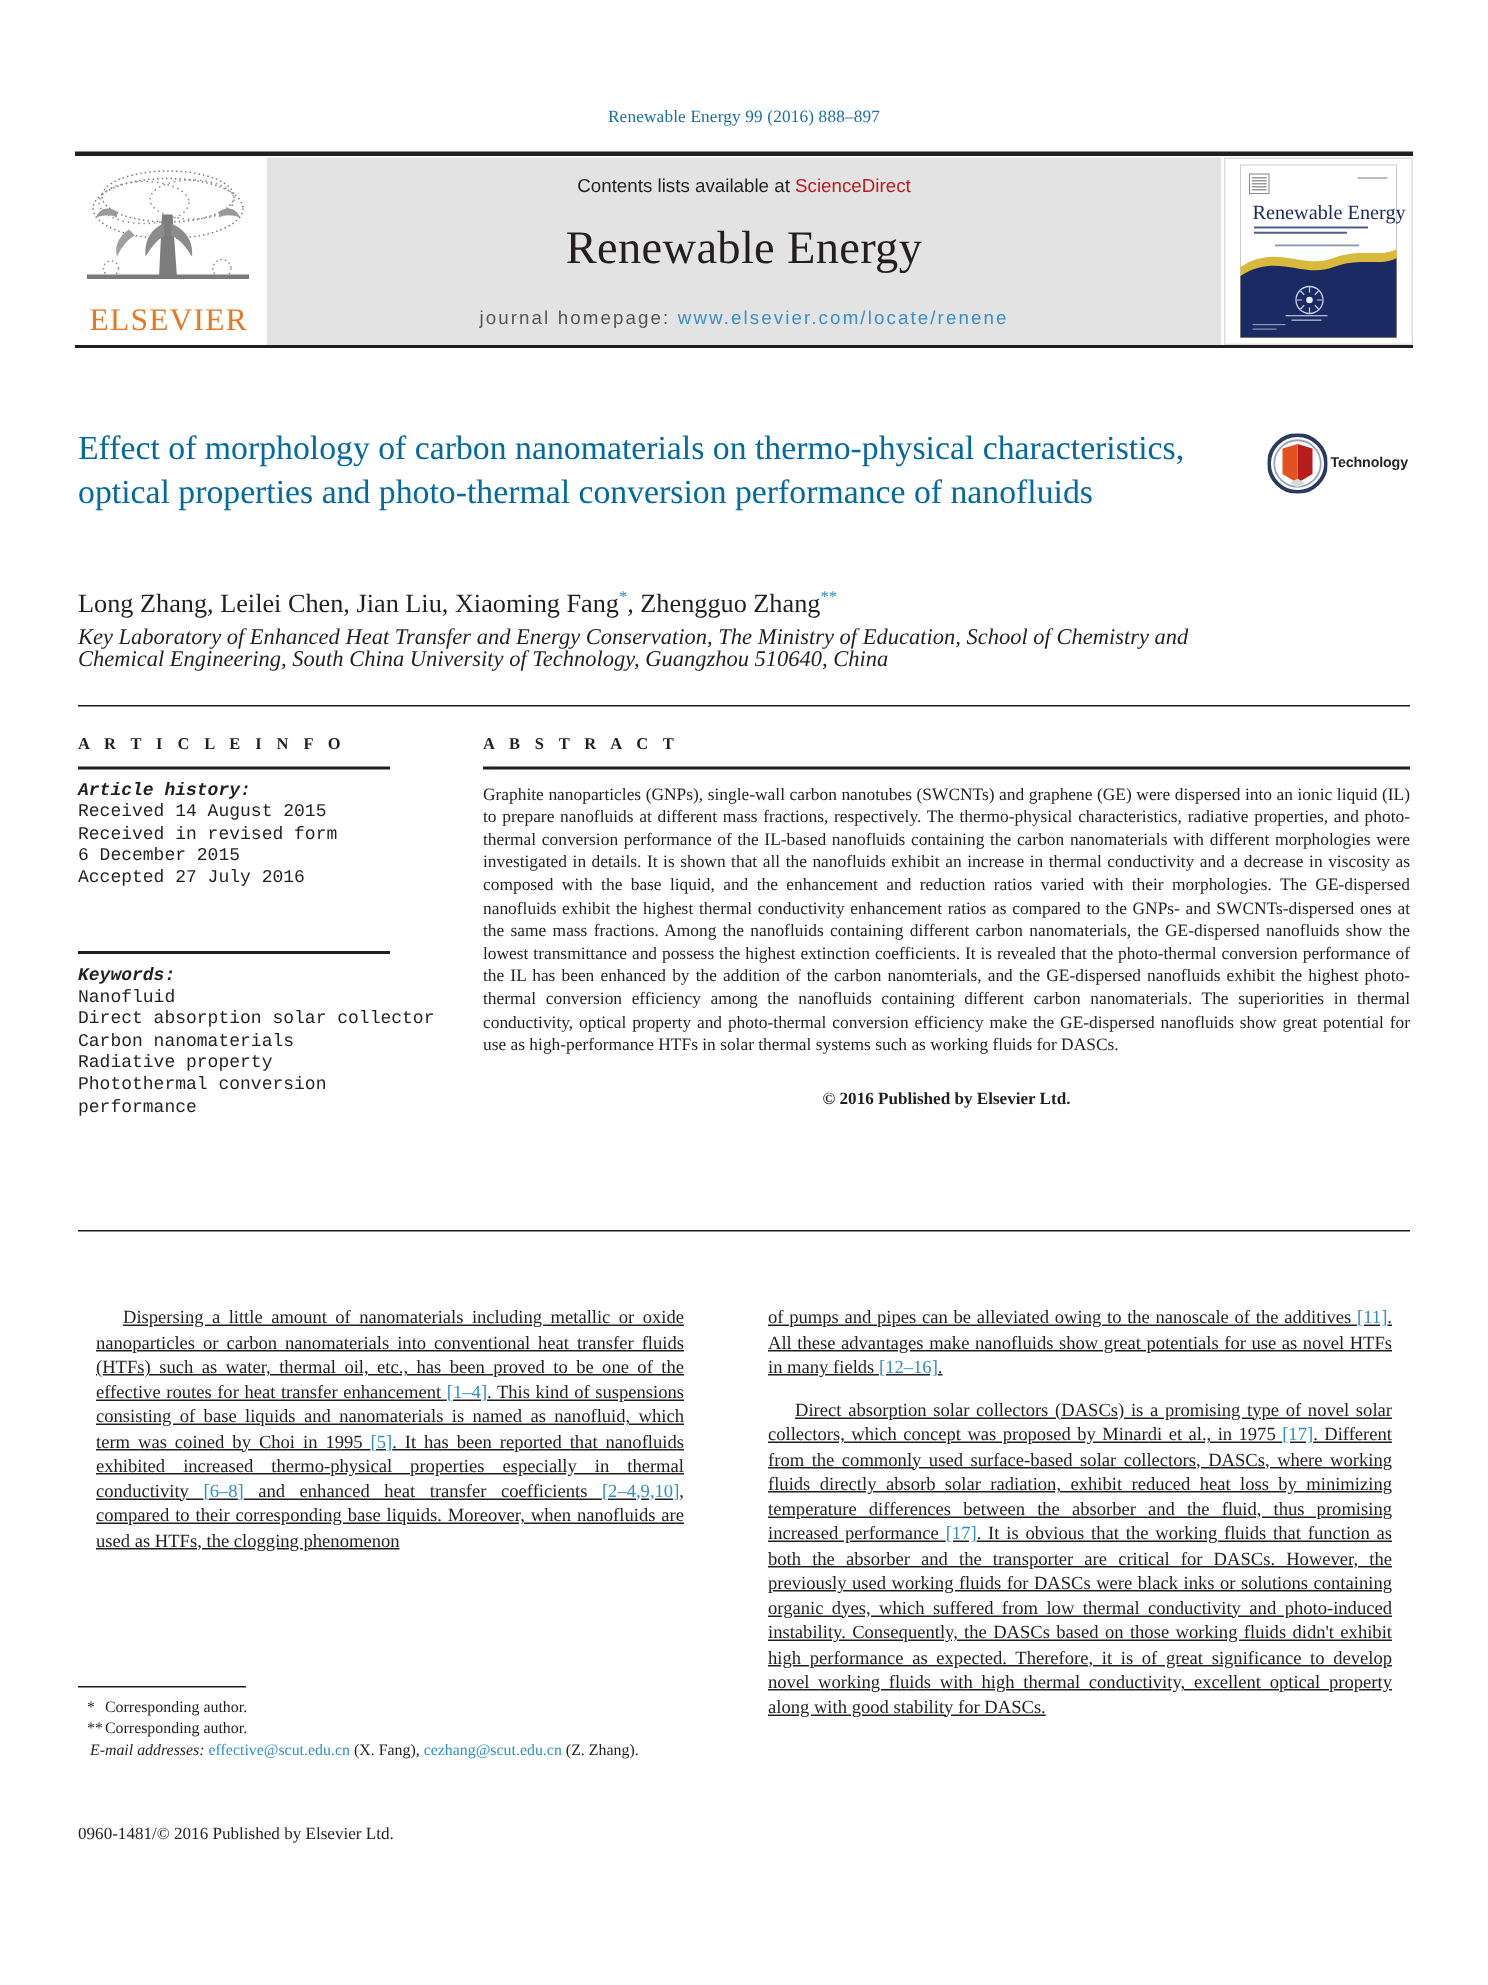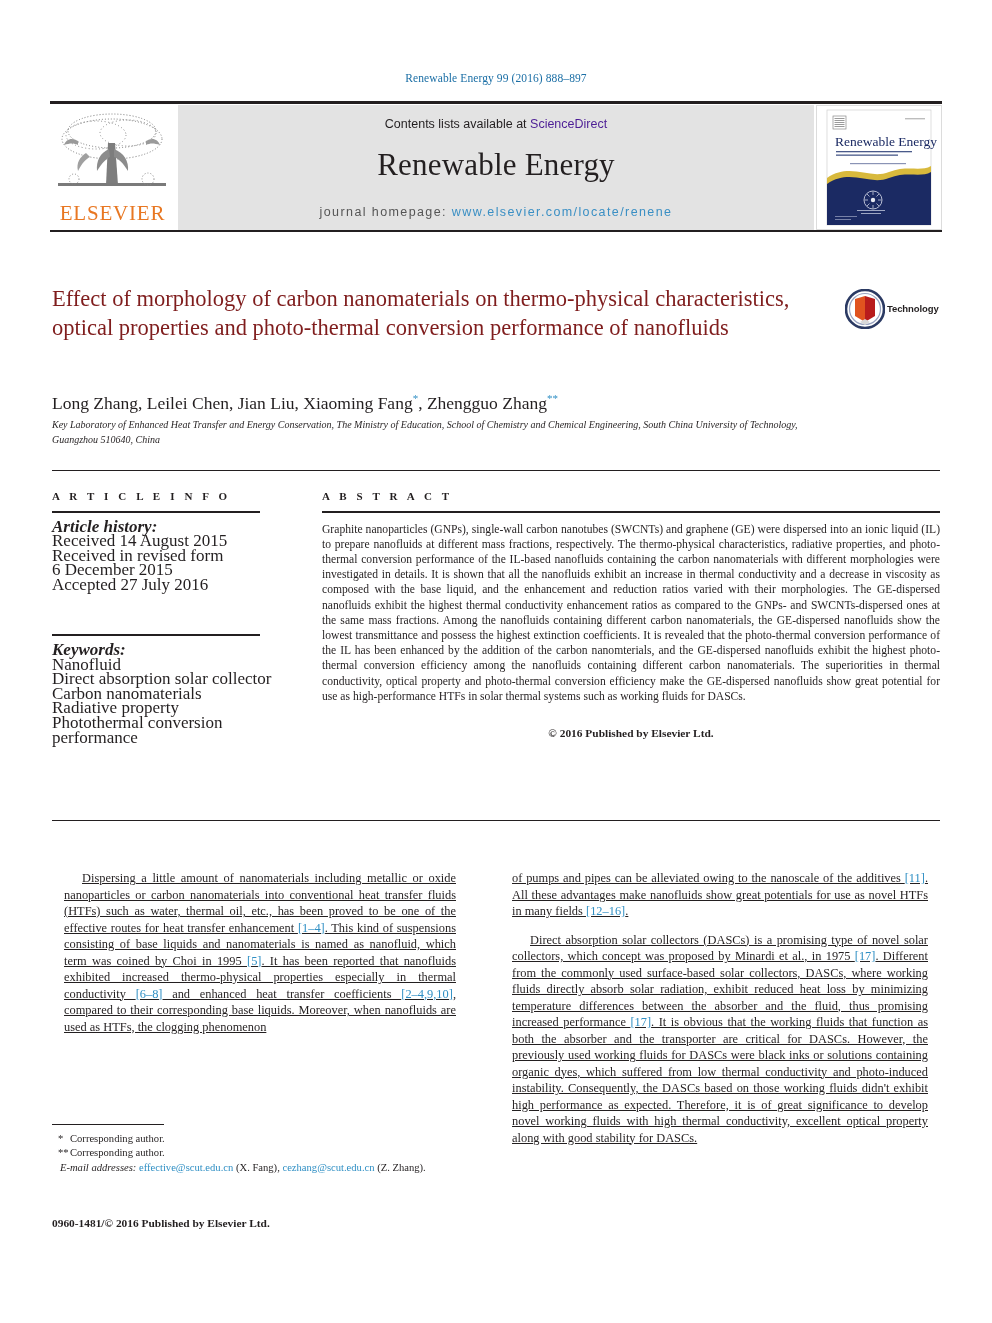--- a/index.html
+++ b/index.html
@@ -88,21 +88,21 @@
   .contents-line {
     position: absolute;
     left: 0; top: 12px;
     width: 636px;
     text-align: center;
     font-family: "Liberation Sans", sans-serif;
     font-size: 12.5px;
     color: #231f20;
   }
   .contents-line .sd {
-    color: #4c1d95;
+    color: #b91c1c;
   }
   .journal-name {
     position: absolute;
     left: 0; top: 42px;
     width: 636px;
     text-align: center;
     font-family: "Liberation Serif", serif;
     font-size: 31px;
     color: #231f20;
     letter-spacing: 0.2px;
@@ -134,21 +134,21 @@
   
   .title-block {
     position: absolute;
     left: 52px; top: 285px;
     width: 780px;
   }
   .paper-title {
     font-family: "Liberation Serif", serif;
     font-size: 22.5px;
     line-height: 28.5px;
-    color: #7f1d1d;
+    color: #0369a1;
     margin: 0;
     font-weight: normal;
   }
 
   .crossmark {
     position: absolute;
     left: 845px; top: 289px;
     width: 96px; height: 42px;
   }
   .crossmark-badge {
@@ -178,21 +178,21 @@
   .authors sup {
     color: #2f8fc4;
     font-size: 11px;
   }
   .affiliation {
     position: absolute;
     left: 52px; top: 418px;
     width: 790px;
     font-family: "Liberation Serif", serif;
     font-style: italic;
-    font-size: 10px;
+    font-size: 15px;
     line-height: 14.5px;
     color: #231f20;
   }
 
   
   .zone-rule-top {
     position: absolute;
     left: 52px; top: 470px;
     width: 888px; height: 1px;
     background: #231f20;
@@ -216,22 +216,22 @@
     position: absolute;
     left: 52px; top: 490px;
     width: 240px;
   }
   .ai-rule {
     width: 208px; height: 1.5px;
     background: #231f20;
     margin: 9px 0 7px 0;
   }
   .ai-body {
-    font-family: Liberation Serif, serif;
-    font-size: 17px;
+    font-family: Liberation Mono, monospace;
+    font-size: 12px;
     line-height: 14.6px;
     color: #231f20;
   }
   .ai-label {
     font-style: italic;
     font-weight: bold;
   }
   .kw-block { margin-top: 42px; }
   .kw-rule {
     width: 208px; height: 1.5px;
@@ -340,21 +340,21 @@
     font-family: "Liberation Serif", serif;
     font-size: 11.4px;
     color: #2f8fc4;
     line-height: 15px;
   }
   .issn-line {
     font-family: "Liberation Serif", serif;
     font-size: 11.4px;
     color: #231f20;
     line-height: 15px;
-    font-weight: bold;
+    font-weight: normal;
   }
 </style>
 </head>
 <body>
 
 <div class="page">
 
   <div class="running-head">Renewable Energy 99 (2016) 888–897</div>
 
   <div class="masthead">

